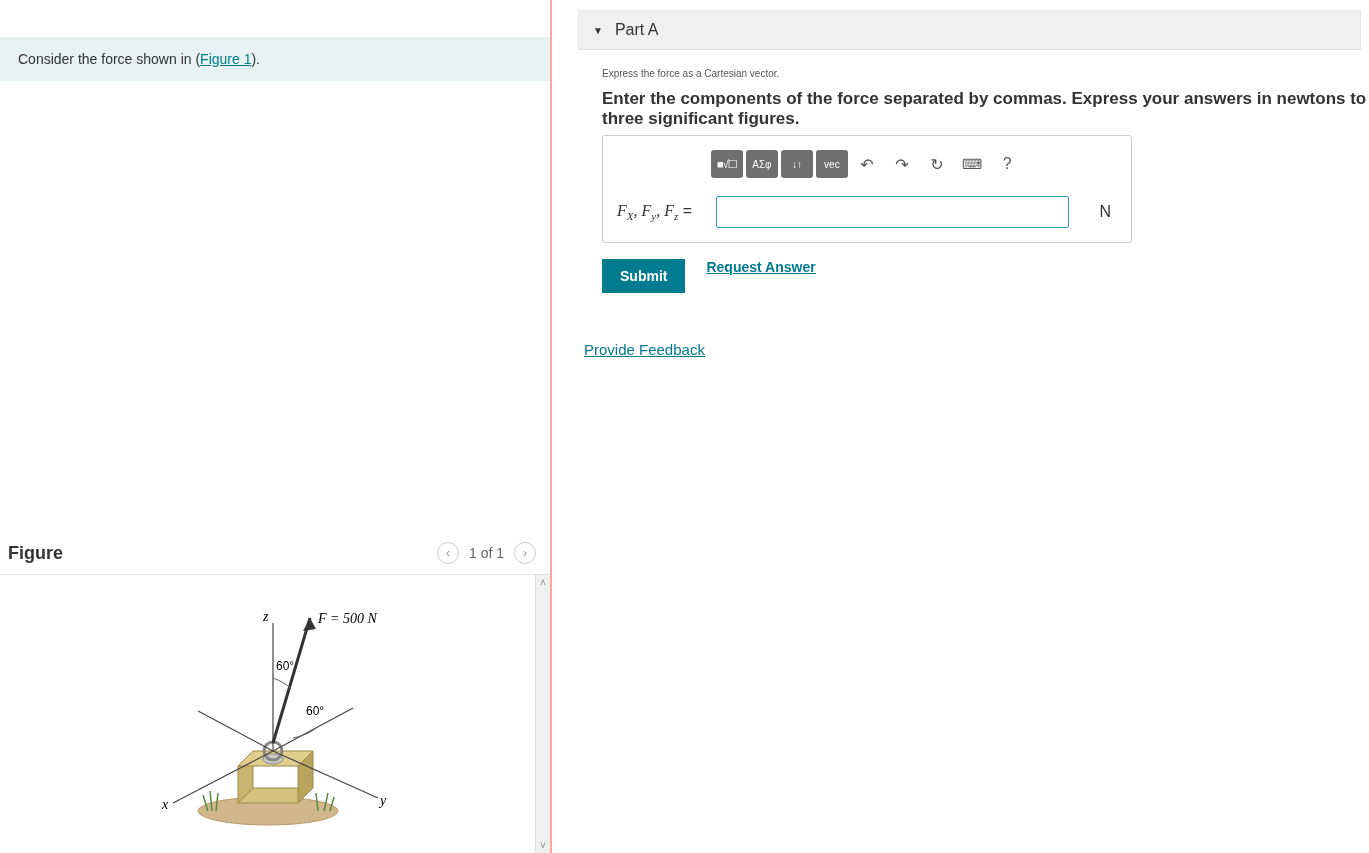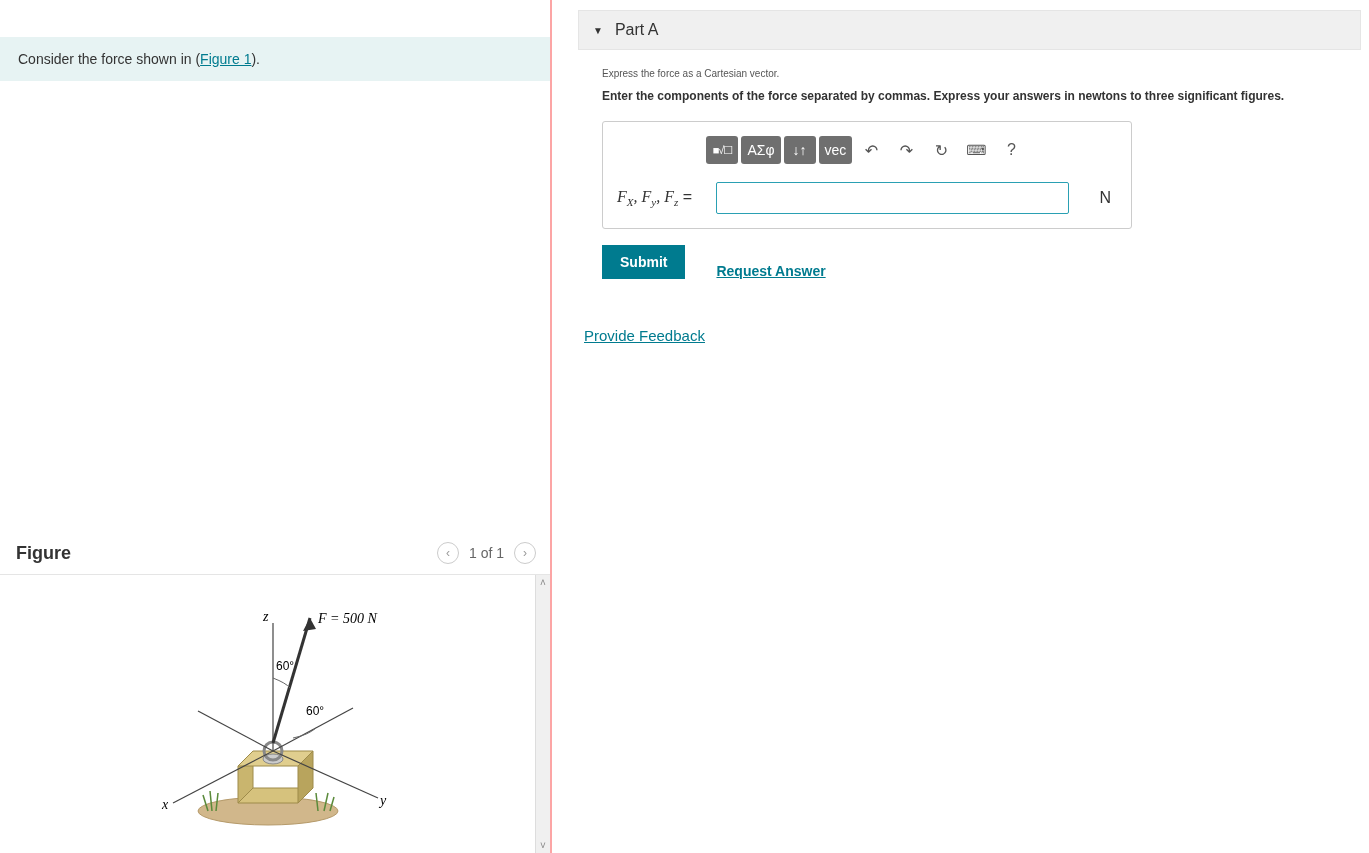--- a/index.html
+++ b/index.html
@@ -4,48 +4,48 @@
   <style>
     * { margin: 0; padding: 0; box-sizing: border-box; }
     body { font-family: Arial, Helvetica, sans-serif; font-size: 14px; color: #333; background: #fff; }
     .container { display: flex; height: 853px; }
     .left-panel { width: 552px; border-right: 2px solid #fca5a5; display: flex; flex-direction: column; }
     .right-panel { flex: 1; padding: 10px 0 0 0; }
     .problem-intro { background: #e7f3f3; padding: 14px 18px; margin-top: 37px; font-size: 14px; color: #333; }
     .problem-intro a { color: #007b8f; text-decoration: underline; }
     .spacer { flex: 1; }
     .figure-section { padding: 0; }
-    .figure-header { display: flex; justify-content: space-between; align-items: center; padding: 8px 4px 10px 16px; border-bottom: 1px solid #e5e5e5; }
+    .figure-header { display: flex; justify-content: space-between; align-items: center; padding: 8px 4px 10px 8px; border-bottom: 1px solid #e5e5e5; }
     .figure-title { font-size: 18px; font-weight: bold; color: #333; }
     .figure-nav { display: flex; align-items: center; gap: 10px; padding-right: 10px; }
     .nav-btn { width: 22px; height: 22px; border: 1px solid #ccc; border-radius: 50%; background: #fff; display: flex; align-items: center; justify-content: center; font-size: 12px; color: #999; cursor: pointer; }
     .nav-text { font-size: 14px; color: #666; }
     .figure-content-wrap { display: flex; }
     .figure-content { flex: 1; padding: 18px 0 0 0; display: flex; justify-content: center; }
     .scrollbar-track { width: 15px; background: #f0f0f0; border-left: 1px solid #ddd; display:flex; flex-direction:column; align-items:center; }
     .scroll-arrow-up { width: 100%; height: 15px; display:flex; align-items:center; justify-content:center; color:#888; font-size:10px;}
     .scroll-arrow-down { width: 100%; height: 15px; display:flex; align-items:center; justify-content:center; color:#888; font-size:10px; margin-top:auto;}
     .part-header { background: #f0f0f0; padding: 10px 14px; border: 1px solid #e5e5e5; display: flex; align-items: center; gap: 12px; margin: 0 8px 18px 26px; }
     .part-header .triangle { font-size: 10px; color: #333; }
     .part-title { font-weight: normal; font-size: 16px; }
     .part-body { padding: 0 0 0 50px; }
     .instr1 { font-size: 10px; color: #555; margin-bottom: 10px; }
-    .instr2 { font-size: 12px; font-weight: bold; color: #333; margin-bottom: 18px; }
+    .instr2 { font-size: 17px; font-weight: bold; color: #333; margin-bottom: 6px; }
     .answer-box { border: 1px solid #ccc; border-radius: 3px; padding: 14px; width: 530px; margin-bottom: 16px; }
     .toolbar-row { display: flex; justify-content: center; margin-bottom: 18px; }
     .toolbar { display: flex; gap: 3px; align-items: center; }
-    .tbtn { background: #6f6f6f; color: #fff; height: 28px; padding: 0 6px; border-radius: 3px; display: flex; align-items: center; justify-content: center; font-size: 14px; border: none; cursor: pointer; min-width: 32px; }
+    .tbtn { background: #6f6f6f; color: #fff; height: 28px; padding: 0 6px; border-radius: 3px; display: flex; align-items: center; justify-content: center; font-size: 10px; border: none; cursor: pointer; min-width: 32px; }
     .tbtn.plain { background: transparent; color: #555; font-size: 16px; }
     .input-row { display: flex; align-items: center; gap: 24px; }
     .var-label { font-family: 'Times New Roman', serif; font-style: italic; font-size: 16px; }
     .var-label .sub { font-size: 11px; font-style: italic; }
     .eq { font-family: Arial; font-style: normal; }
     .answer-input { flex: 1; height: 32px; border: 1px solid #2aa0b3; border-radius: 2px; padding: 0 8px; font-size: 14px; outline: none; }
     .unit { font-family: Arial; font-size: 16px; color: #333; padding: 0 6px; }
-    .submit-row { display: flex; align-items: flex-end; gap: 18px; }
+    .submit-row { display: flex; align-items: flex-start; gap: 8px; }
     .submit-btn { background: #007b8f; color: #fff; border: none; padding: 9px 18px; font-size: 14px; font-weight: bold; cursor: pointer; }
     .link { color: #007b8f; text-decoration: underline; font-size: 14px; font-weight: bold; cursor: pointer; margin-left: 13px; }
     .feedback-row { margin-top: 48px; padding-left: 32px; text-decoration: underline; }
     .feedback-link { color: #007b8f; text-decoration: underline; font-size: 15px; cursor: pointer; }
   </style>
 </head>
 <body>
 
 <div class="container">
 

